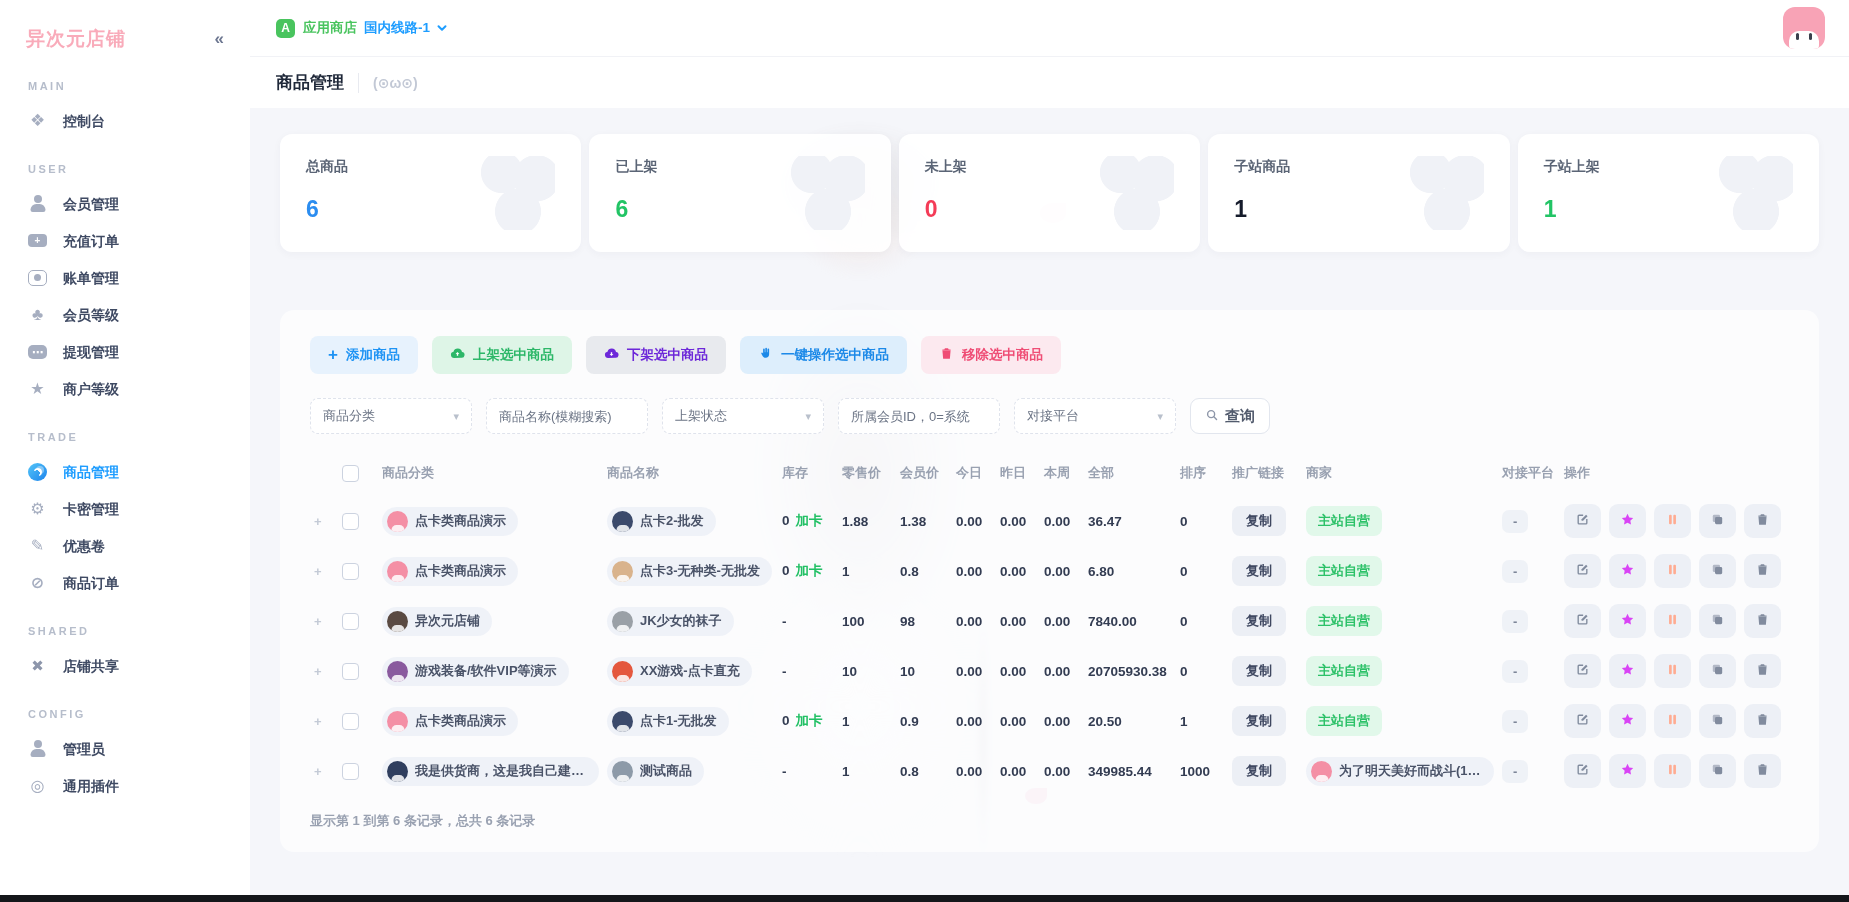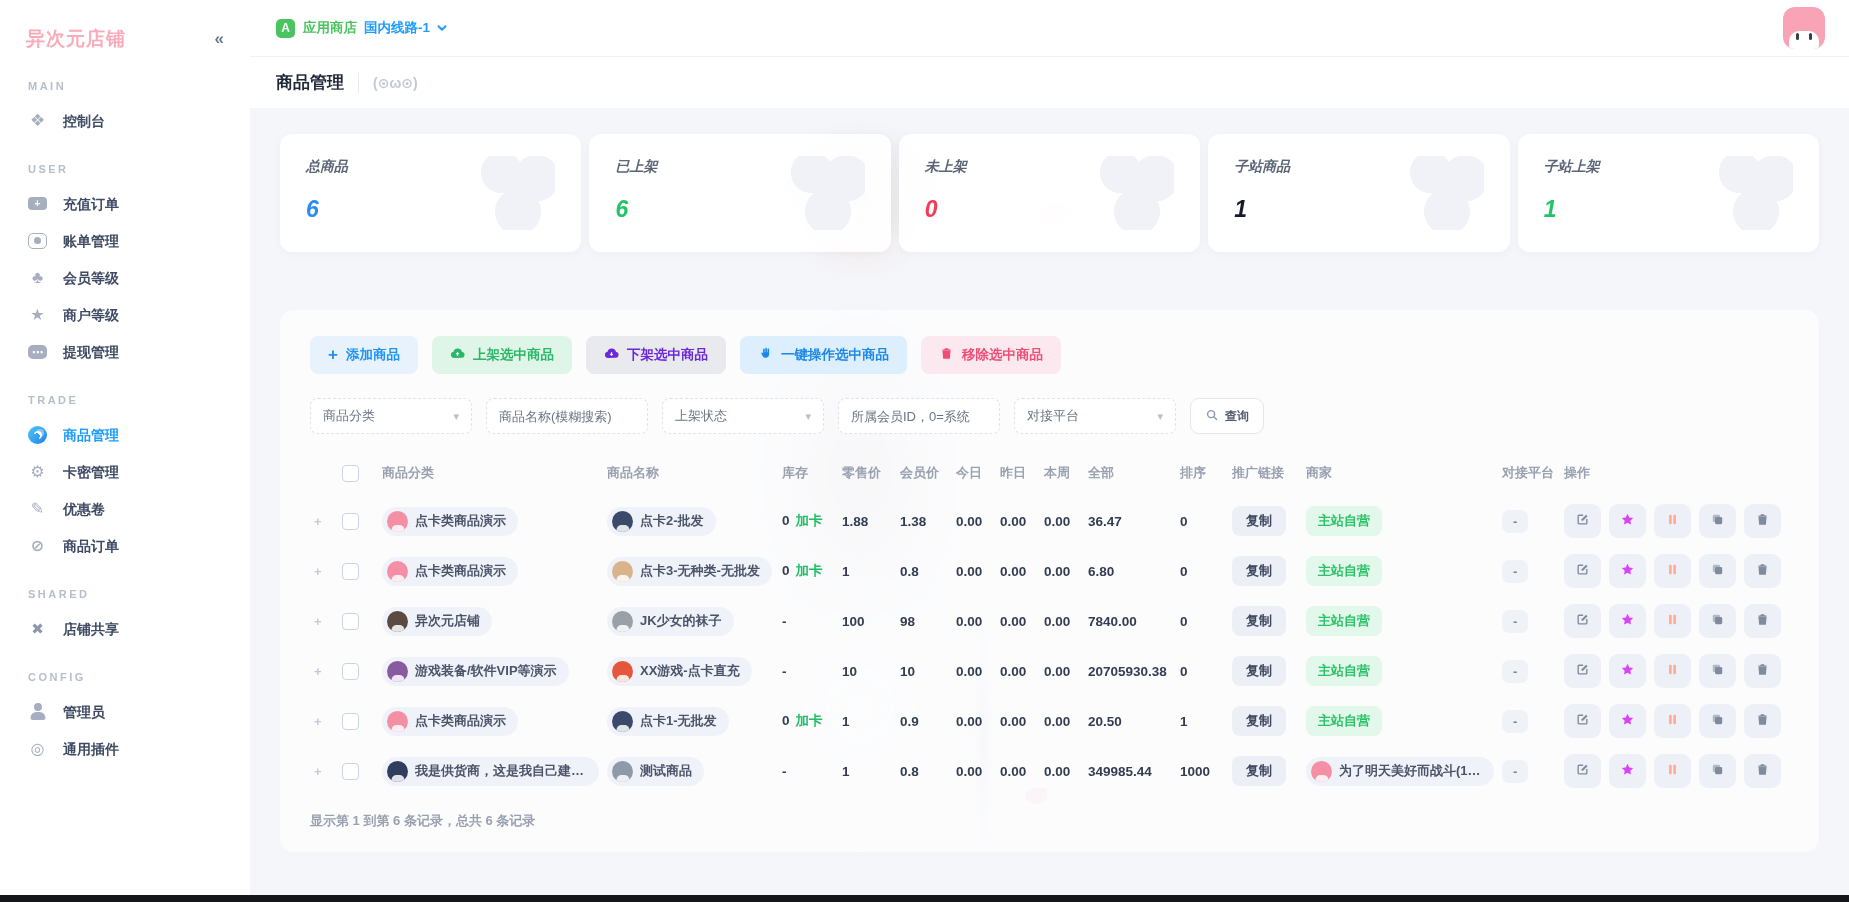--- a/index.html
+++ b/index.html
@@ -62,21 +62,21 @@
     background:
       radial-gradient(ellipse 130px 90px at 50% 11%, rgba(90,75,70,.10), transparent 70%),
       radial-gradient(ellipse 95px 70px at 50% 17%, rgba(235,205,195,.28), transparent 70%),
       radial-gradient(ellipse 150px 240px at 50% 48%, rgba(120,110,115,.10), transparent 72%),
       radial-gradient(ellipse 170px 200px at 50% 78%, rgba(250,250,252,.55), transparent 75%),
       radial-gradient(ellipse 10px 150px at 72% 82%, rgba(60,60,70,.08), transparent 80%);
     filter:blur(2px); }
   .petal { position:absolute; border-radius:50% 0 50% 50%; background:rgba(240,150,190,.25); pointer-events:none; z-index:0; }
 
   
-  .stats { display:flex; gap:8px; position:relative; z-index:1;font-style:italic; }
+  .stats { display:flex; gap:8px; position:relative; z-index:1; }
   .stat-card { flex:1; height:118px; background:rgba(255,255,255,.93); border-radius:12px; padding:24px 26px; box-shadow:0 2px 8px rgba(40,55,80,.04); position:relative; overflow:hidden; }
   .stat-label { font-size:14px; font-weight:700; color:#5b6576; }
   .stat-value { font-size:23px; font-weight:800; margin-top:20px; }
   .stat-card::after { content:""; position:absolute; right:26px; top:22px; width:74px; height:74px;
     background: radial-gradient(circle at 28% 22%, #f0f2f7 0 26%, transparent 27%),
                 radial-gradient(circle at 75% 30%, #f0f2f7 0 30%, transparent 31%),
                 radial-gradient(circle at 50% 75%, #f0f2f7 0 34%, transparent 35%); }
 
   
   .panel { margin-top:58px; background:rgba(255,255,255,.66); border-radius:14px; padding:26px 30px 22px; position:relative; z-index:1; }
@@ -91,21 +91,21 @@
   .b-batch { background:#ddeefc; color:#1c89e8; }
   .b-remove { background:#fce9ef; color:#ef4d75; }
 
   .filters { display:flex; gap:14px; margin-top:24px; align-items:center; }
   .f-ctl { height:36px; border:1px dashed #dfe3ec; border-radius:8px; background:#fff; display:flex; align-items:center; padding:0 12px; font-size:13px; color:#6b7485; }
   .f-select { width:162px; justify-content:space-between; cursor:pointer; }
   .f-select .caret { color:#b9c0cc; font-size:11px; }
   .f-input { width:162px; }
   .f-input input { border:none; outline:none; width:100%; font-size:13px; color:#701a75; font-family:inherit; background:transparent; }
   .f-input input::placeholder { color:#6b7485; }
-  .search-btn { height:36px; border:1px solid #e2e6ee; border-radius:9px; background:#fff; padding:0 14px; display:inline-flex; align-items:center; gap:6px; font-size:12px; font-weight:700; color:#525b6d; cursor:pointer; font-family:inherit; }
+  .search-btn { height:36px; border:1px solid #e2e6ee; border-radius:9px; background:#fff; padding:0 14px; display:inline-flex; align-items:center; gap:6px; font-size:15px; font-weight:700; color:#525b6d; cursor:pointer; font-family:inherit; }
   .search-btn svg { width:14px; height:14px; color:#8d96a8; }
 
   
   table { width:100%; border-collapse:collapse; table-layout:fixed; margin-top:22px; }
   th { text-align:left; font-size:13px; font-weight:700; color:#99a1b1; padding:8px 4px 14px; white-space:nowrap; overflow:hidden; }
   td { padding:6px 4px; height:50px; font-size:13.5px; font-weight:600; color:#333c52; white-space:nowrap; overflow:hidden; vertical-align:middle; }
   .expander { color:#c3cad6; font-weight:800; cursor:pointer; font-size:13px; }
   .cbox { width:17px; height:17px; border:1.5px solid #ccd3e0; border-radius:4px; background:rgba(255,255,255,.85); cursor:pointer; }
   .pill { display:inline-flex; align-items:center; gap:7px; background:rgba(238,241,247,.92); border-radius:16px; padding:4px 12px 4px 5px; font-size:13px; font-weight:700; color:#4a5368; max-width:100%; }
   .pill .avat { width:21px; height:21px; min-width:21px; border-radius:50%; position:relative; overflow:hidden; }
@@ -134,38 +134,42 @@
     <div class="collapse"></div>
   </div>
   <nav id="nav-root">
       <div class="nav-title">MAIN</div>
       <div class="nav-item">
         <span class="ic ic-dashboard"></span>
         <span class="nav-label">控制台</span>
       </div>
       <div class="nav-title">USER</div>
       <div class="nav-item">
+        <span class="ic ic-user"></span>
+        <span class="nav-label">会员管理</span>
+      </div>
+      <div class="nav-item">
         <span class="ic ic-recharge"></span>
         <span class="nav-label">充值订单</span>
       </div>
       <div class="nav-item">
         <span class="ic ic-billing"></span>
         <span class="nav-label">账单管理</span>
       </div>
       <div class="nav-item">
         <span class="ic ic-level"></span>
         <span class="nav-label">会员等级</span>
       </div>
       <div class="nav-item">
+        <span class="ic ic-withdraw"></span>
+        <span class="nav-label">提现管理</span>
+      </div>
+      <div class="nav-item">
         <span class="ic ic-merchant-level"></span>
         <span class="nav-label">商户等级</span>
-      </div>
-      <div class="nav-item">
-        <span class="ic ic-withdraw"></span>
-        <span class="nav-label">提现管理</span>
       </div>
       <div class="nav-title">TRADE</div>
       <div class="nav-item active">
         <span class="ic ic-goods"></span>
         <span class="nav-label">商品管理</span>
       </div>
       <div class="nav-item">
         <span class="ic ic-cardkey"></span>
         <span class="nav-label">卡密管理</span>
       </div>

